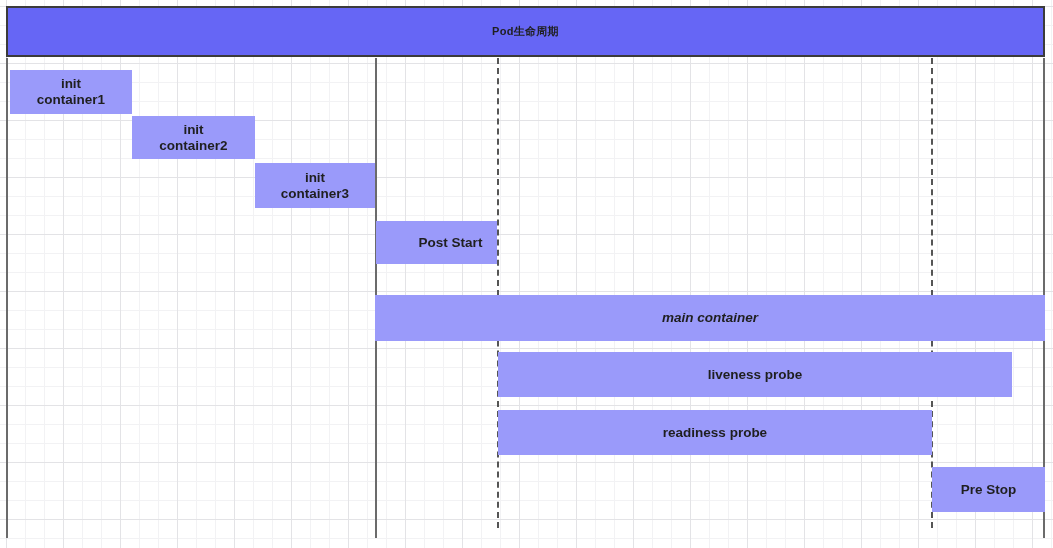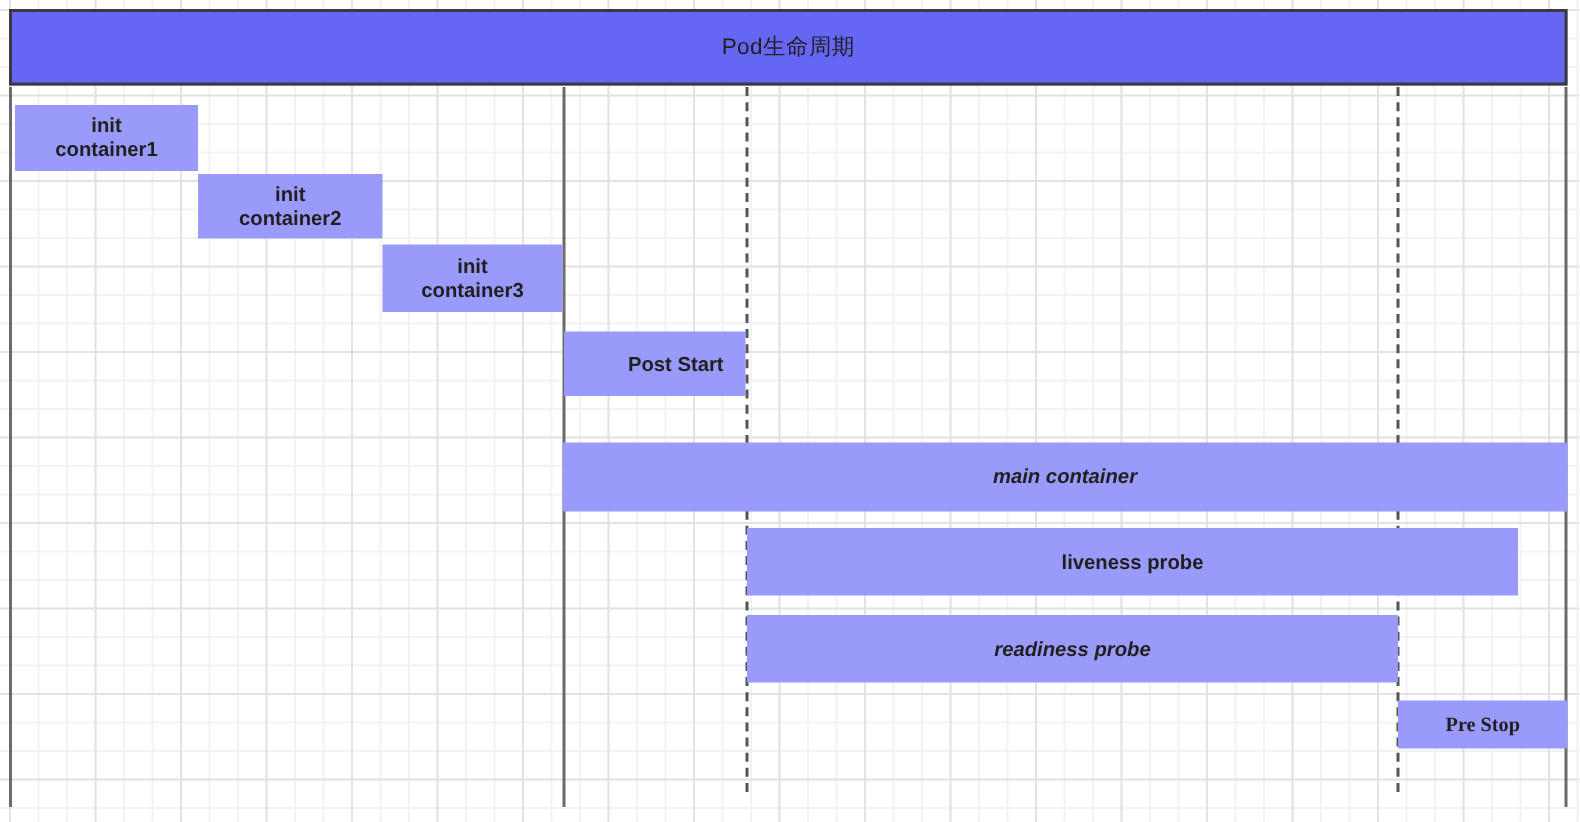--- a/index.html
+++ b/index.html
@@ -38,22 +38,22 @@
     width: 1039px;
     height: 51px;
     box-sizing: border-box;
     background: #6666f5;
     border: 2px solid #3b3b3b;
     display: flex;
     align-items: center;
     justify-content: center;
   }
   .title-bar .title-text {
-    font-size: 15px;
-    font-weight: normal;
+    font-size: 11px;
+    font-weight: bold;
     color: #1f1f1f;
     letter-spacing: 0.3px;
   }
 
   
   .vline-solid {
     position: absolute;
     width: 2px;
     background: #6b6b6b;
   }
@@ -116,21 +116,21 @@
   </div>
 
   <div class="bar" style="left:375px; top:295px; width:670px; height:46px;font-style:italic;">
     <span class="bar-label">main container</span>
   </div>
 
   <div class="bar" style="left:498px; top:352px; width:514px; height:45px;">
     <span class="bar-label">liveness probe</span>
   </div>
 
-  <div class="bar" style="left:498px; top:410px; width:434px; height:45px;font-style:italic;">
+  <div class="bar" style="left:498px; top:410px; width:434px; height:45px;">
     <span class="bar-label">readiness probe</span>
   </div>
 
-  <div class="bar" style="left:932px; top:467px; width:113px; height:32px;font-family:Liberation Serif, serif;">
+  <div class="bar" style="left:932px; top:467px; width:113px; height:45px;">
     <span class="bar-label">Pre Stop</span>
   </div>
 
 </div>
 
 </body></html>

